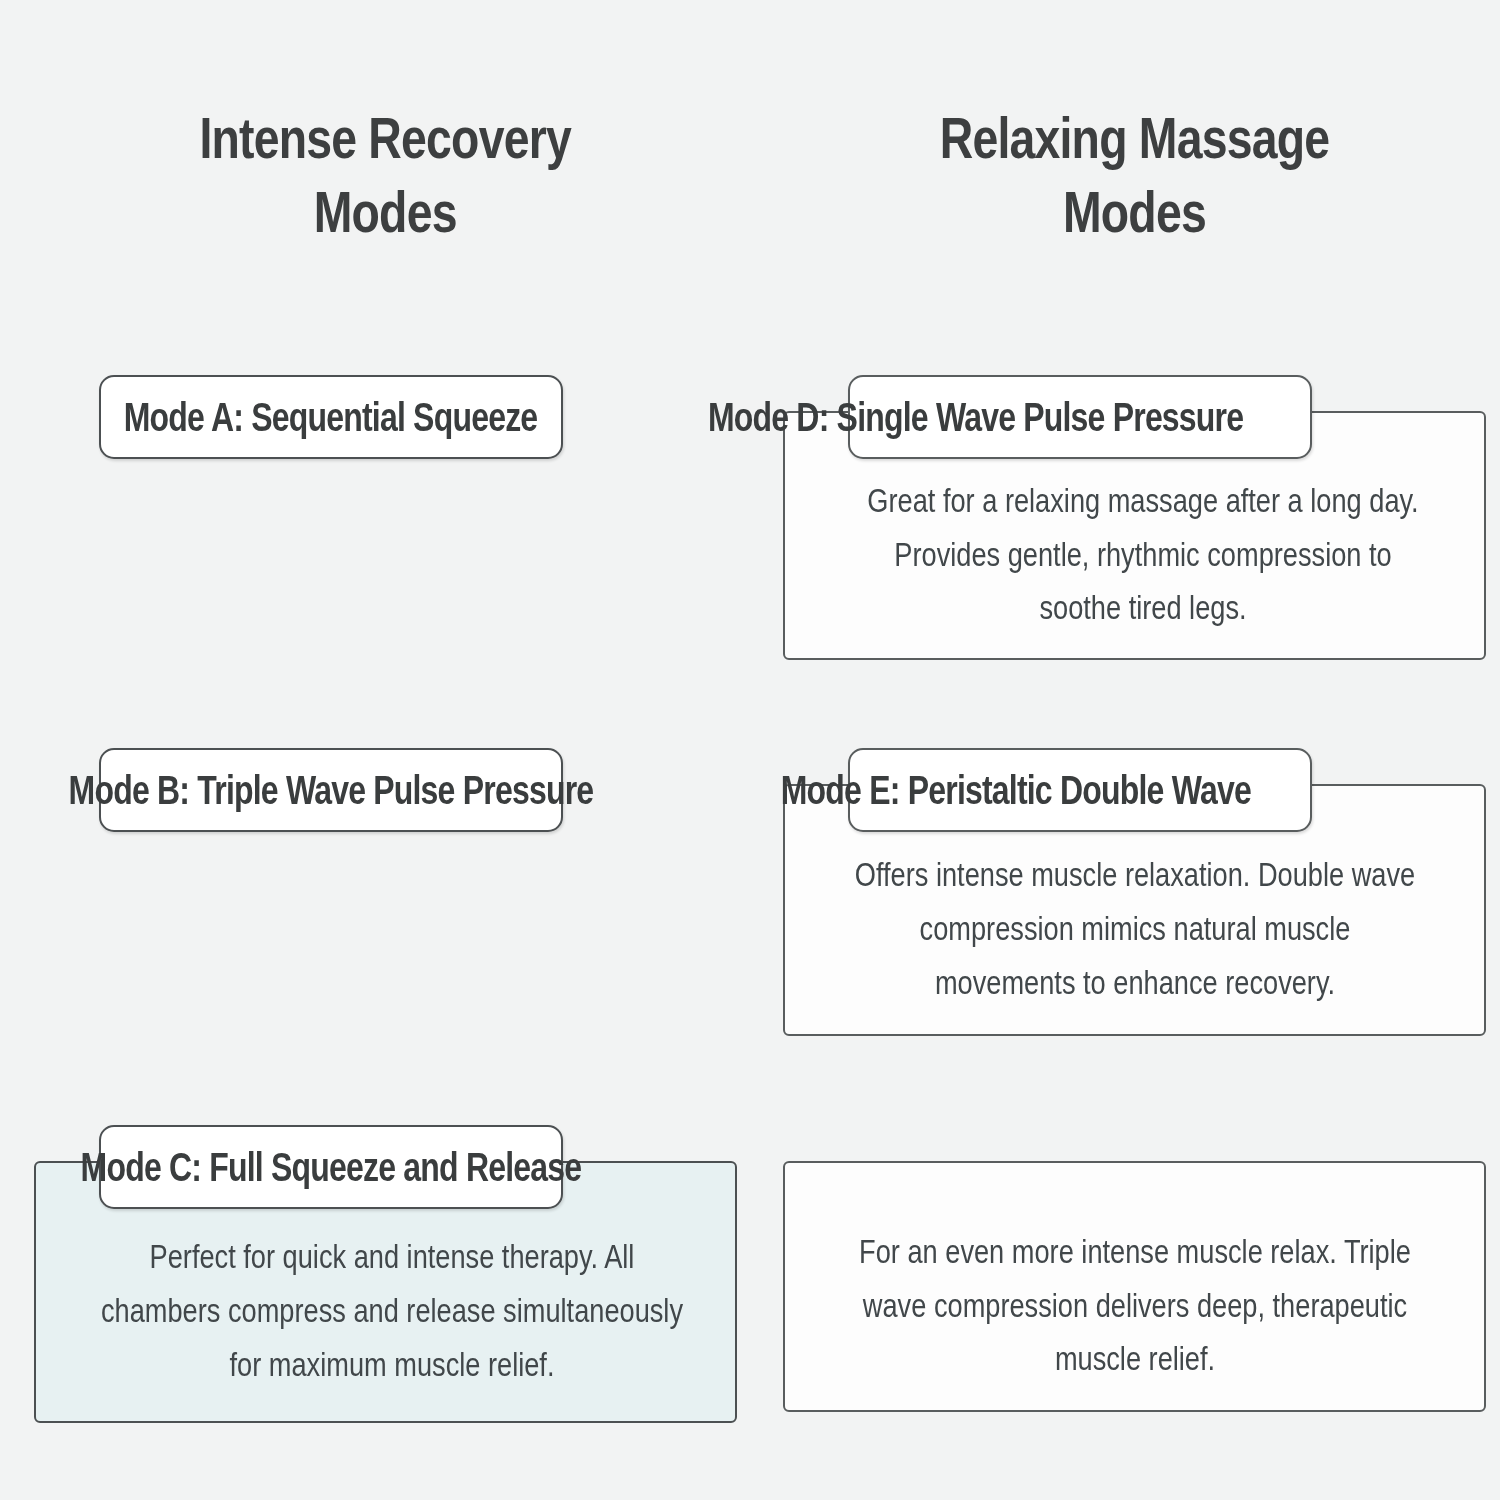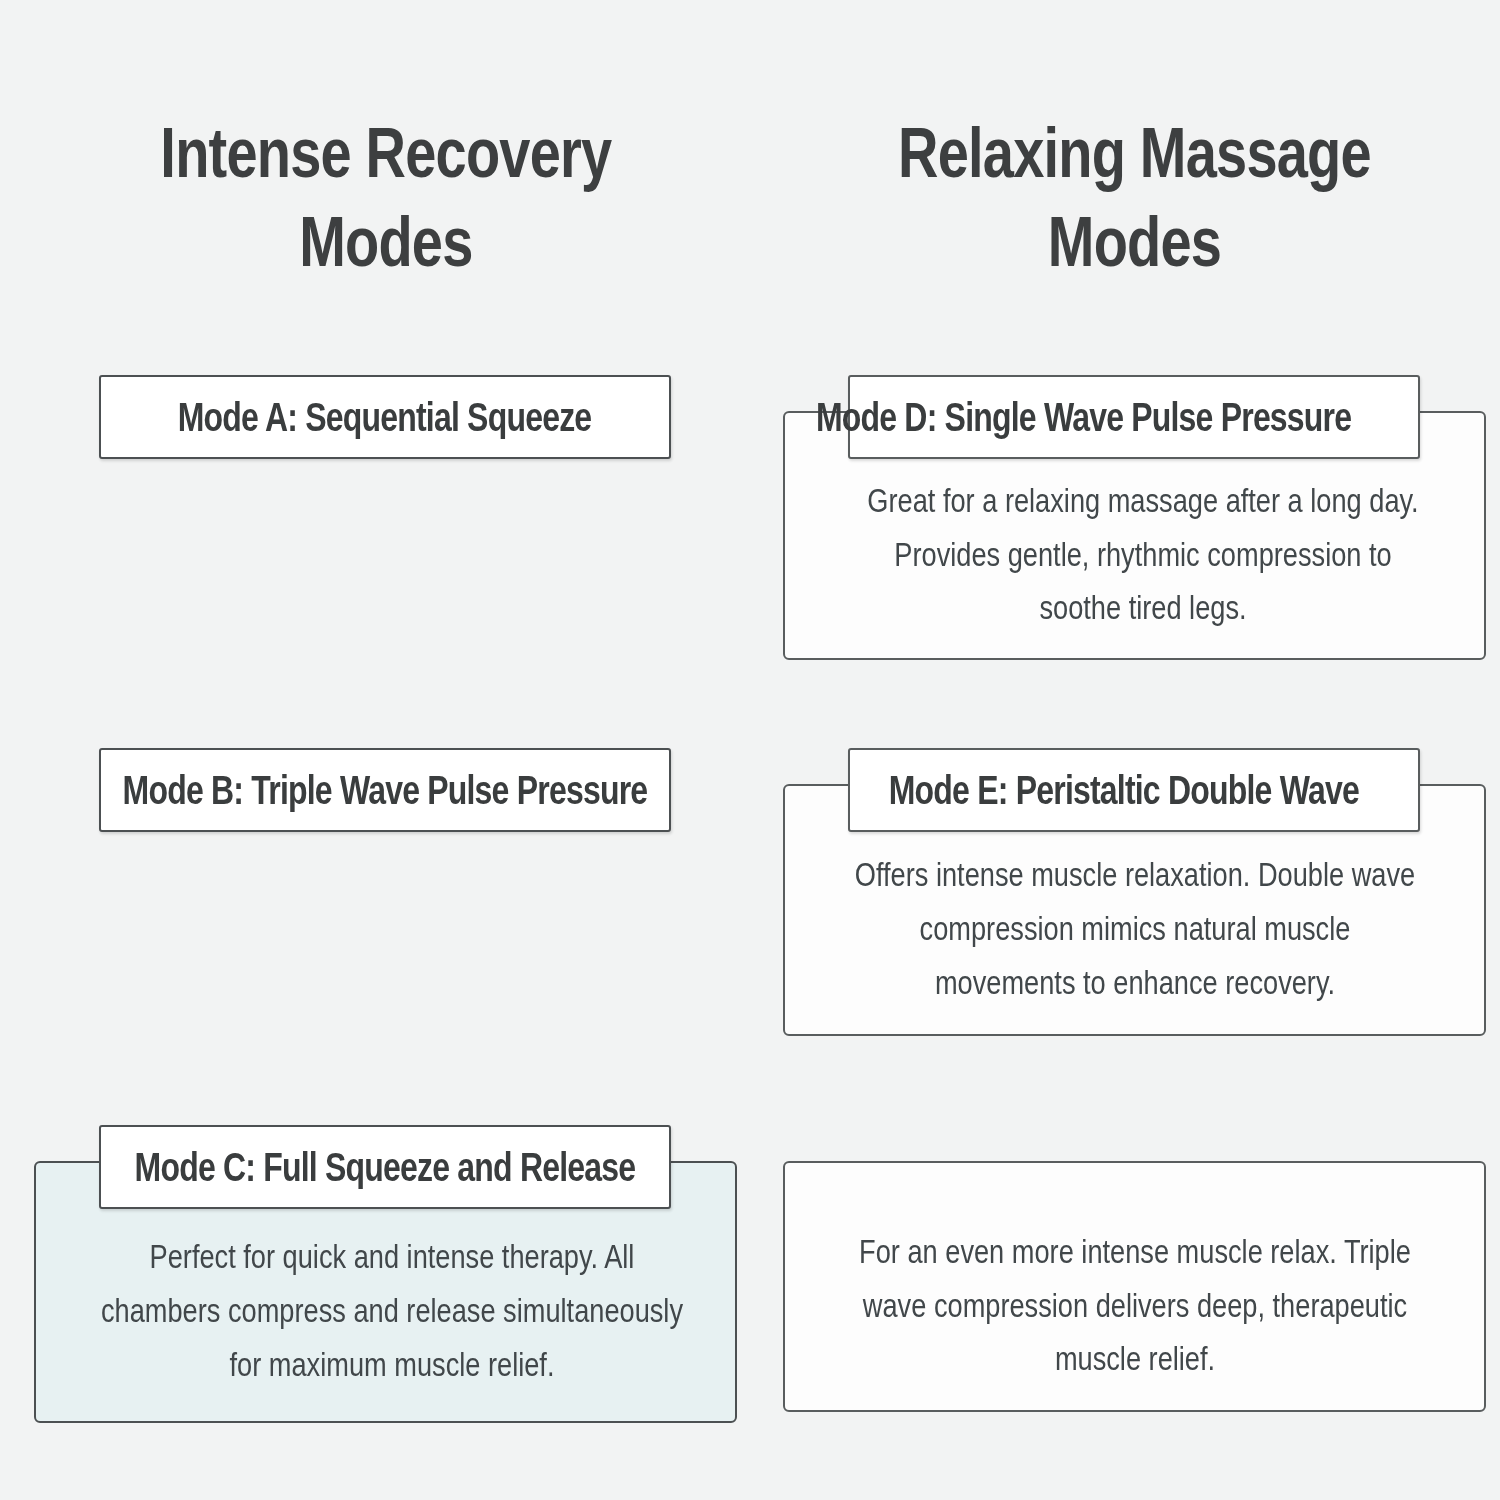--- a/index.html
+++ b/index.html
@@ -11,21 +11,21 @@
     background: var(--page-bg, #f2f3f3);
     font-family: "Liberation Sans", sans-serif;
   }
 
   
   .col-heading {
     position: absolute;
     top: 62px;
     width: 703px;
     text-align: center;
-    font-size: 70px;
+    font-size: 58px;
     font-weight: 700;
     line-height: 1.28;
     color: var(--heading-text, #3d3f40);
   }
   .col-heading-left  { left: 34px; }
   .col-heading-right { left: 783px; }
 
   
   .cond {
     display: inline-block;
@@ -66,27 +66,27 @@
   .card-b .body-box { height: 268px; }
   .card-c .body-box { height: 262px; padding-left: 12px; }
   .card-d .body-box { height: 249px; padding-left: 17px; }
   .card-e .body-box { height: 252px; }
   .card-f .body-box { height: 251px; }
 
   .title-box {
     position: absolute;
     top: 0;
     left: 65px;
-    width: 572px;
+    width: 464px;
     height: 84px;
     box-sizing: border-box;
     z-index: 2;
     background: var(--title-box-bg, #ffffff);
     border: 2px solid;
-    border-radius: 3px;
+    border-radius: 15px;
     display: flex;
     align-items: center;
     justify-content: center;
     box-shadow: 1px 2px 3px rgba(0,0,0,0.14);
   }
   .col-left  .title-box { border-color: var(--card-border-left, #4c5052); }
   .col-right .title-box { border-color: var(--card-border-right, #595d5e); justify-content: flex-end; }
 
   .title-text {
     font-size: 40px;

